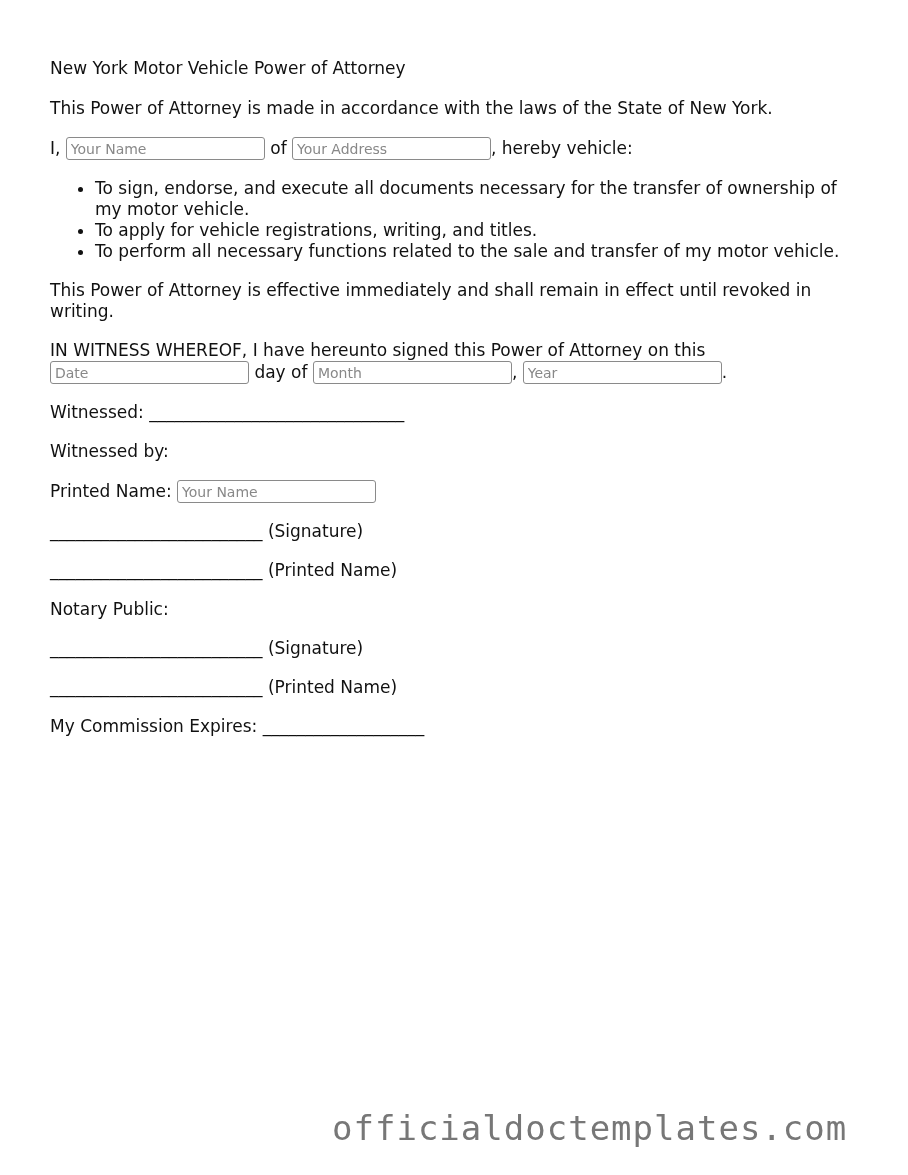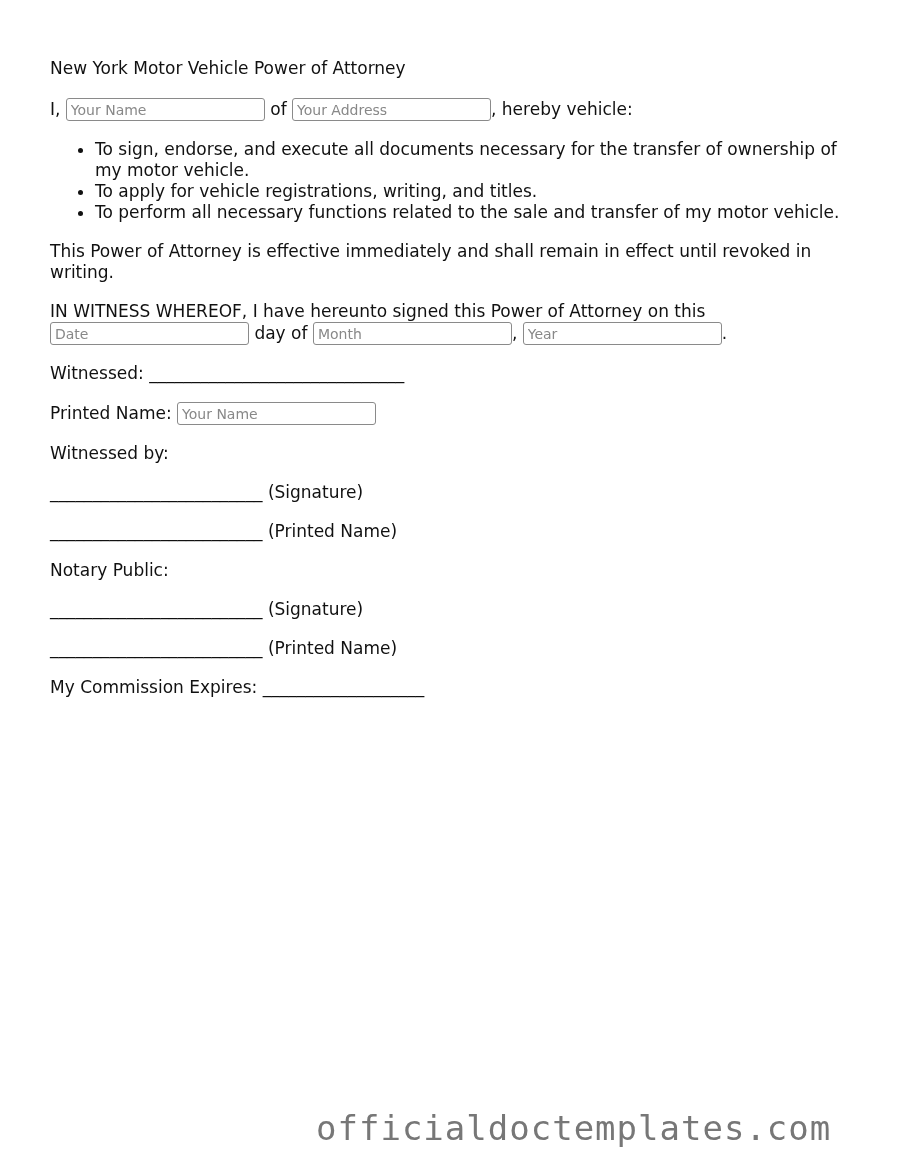--- a/index.html
+++ b/index.html
@@ -14,30 +14,31 @@
     display: inline-block; box-sizing: border-box; height: 23px;
     border: 1px solid #8a8a8a; border-radius: 3px; background: #fff;
     font-family: "DejaVu Sans", sans-serif; font-size: 14px; color: #0f172a;
     padding: 1px 4px; vertical-align: middle; line-height: 19px;
   }
   .field::placeholder { color: #888; }
   .w200 { width: 199px; }
   ul { margin: 0 0 18px 0; padding-left: 45px; }
   ul li { margin: 0; }
   .watermark {
-    position: absolute; left: 316px; top: 1108px;
+    position: absolute; left: 332px; top: 1108px;
     font-family: "DejaVu Sans Mono", monospace; font-size: 34px; color: #777;
     letter-spacing: 1px;
   }
 </style>
 </head>
 <body>
 
 <div class="page">
   <h1>New York Motor Vehicle Power of Attorney</h1>
+  <p>This Power of Attorney is made in accordance with the laws of the State of New York.</p>
 
   <p>
     <span>I,</span>
     <input class="field w200" placeholder="Your Name" style="">
     <span>of</span>
     <input class="field w200" placeholder="Your Address" style=""><span>, hereby vehicle:</span>
   </p>
 
 
   <ul>
@@ -51,26 +52,26 @@
   <p>
     <span>IN WITNESS WHEREOF, I have hereunto signed this Power of Attorney on this</span><br>
     <input class="field w200" placeholder="Date" style="">
     <span>day of</span>
     <input class="field w200" placeholder="Month" style=""><span>,</span>
     <input class="field w200" placeholder="Year" style=""><span>.</span>
   </p>
 
   <p>Witnessed: ______________________________</p>
 
+  <p>Witnessed by:</p>
+
   <p>
     <span>Printed Name:</span>
     <input class="field w200" placeholder="Your Name" style="">
   </p>
-
-  <p>Witnessed by:</p>
   <p>_________________________ (Signature)</p>
   <p>_________________________ (Printed Name)</p>
   <p>Notary Public:</p>
   <p>_________________________ (Signature)</p>
   <p>_________________________ (Printed Name)</p>
   <p>My Commission Expires: ___________________</p>
 </div>
 
 <div class="watermark">officialdoctemplates.com</div>
 

